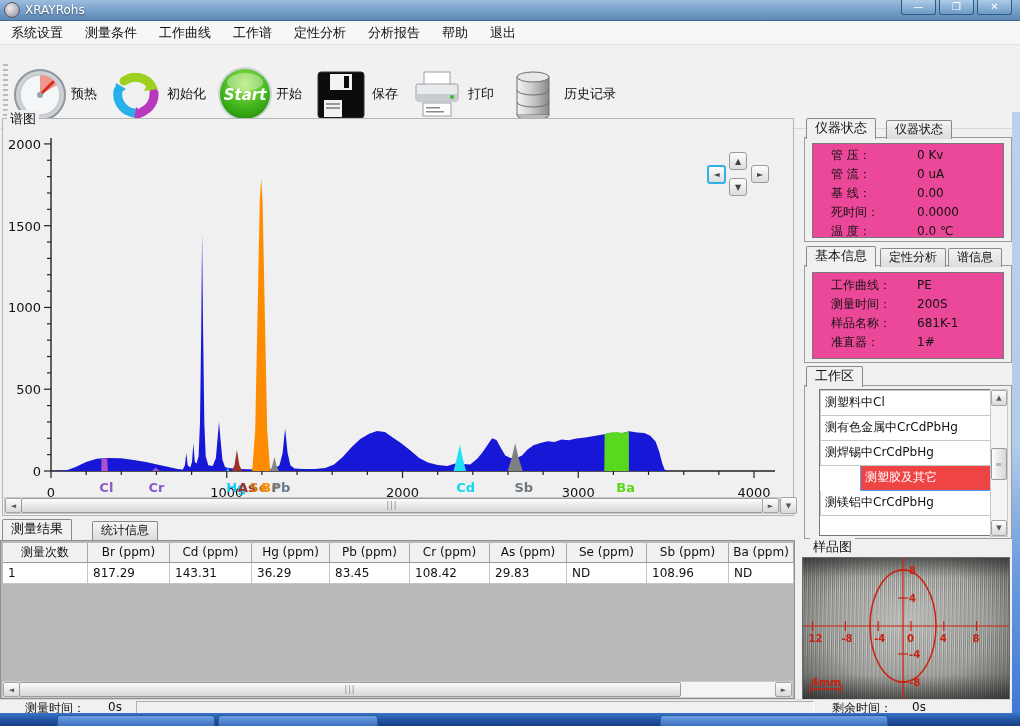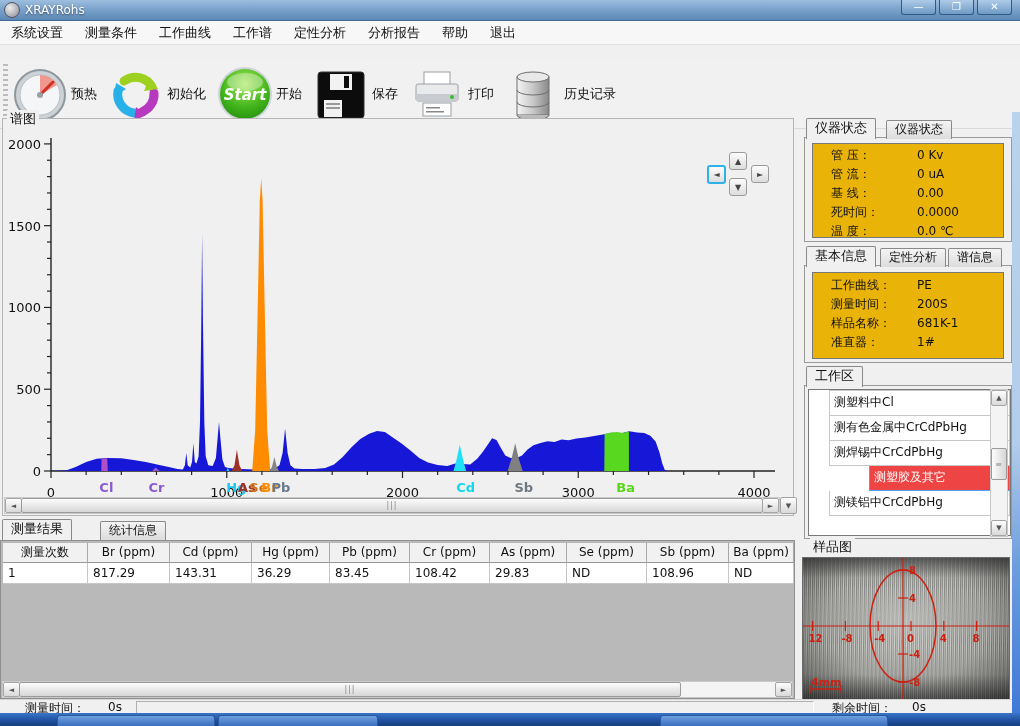--- a/index.html
+++ b/index.html
@@ -29,21 +29,21 @@
   .tool-icon{width:58px;height:58px;display:flex;align-items:flex-end;justify-content:center;}
   .tool-label{font-size:13px;margin-left:2px;margin-right:4px;}
   
   .gb-label{position:absolute;background:#f0f0f0;padding:0 3px;font-size:13px;z-index:3;}
   .gbox{position:absolute;border:1px solid #b5b5b5;background:#f0f0f0;}
   .tab{position:absolute;height:18px;line-height:17px;padding:0 8px;font-size:12px;
     border:1px solid #898989;border-bottom:none;border-radius:2px 2px 0 0;
     background:linear-gradient(#f4f4f4,#dcdcdc);z-index:2;cursor:pointer;}
   .tab.active{background:#f0f0f0;height:20px;z-index:4;font-size:13px;}
   .panel-box{position:absolute;border:1px solid #9a9a9a;background:#f0f0f0;}
-  .inner-white{position:absolute;border:1px solid #787878;background:#eab308;}
+  .inner-white{position:absolute;border:1px solid #787878;background:#ec4899;}
   .field-row{display:flex;height:19px;line-height:19px;font-size:12px;}
   .f-label{width:78px;margin-left:18px;}
   .f-value{margin-left:8px;}
   
   .lst{position:absolute;border:1px solid #787878;background:#fff;overflow:hidden;}
   .lst-item{height:24px;line-height:23px;padding-left:4px;border:1px solid #c7c7c7;
     border-top:none;font-size:12px;cursor:pointer;white-space:nowrap;}
   .lst-item:first-child{border-top:1px solid #c7c7c7;}
   .lst-item.sel{background:#ef4444;color:#fff;border-color:#4da2f8;margin-left:40px;}
   
@@ -347,21 +347,21 @@
         </div>
         <div class="field-row">
           <span class="f-label">准直器：</span>
           <span class="f-value">1#</span>
         </div>
       </div>
   </div>
 
   <div class="tab active" style="left:806px;top:366px;">工作区</div>
   <div class="panel-box" style="left:804px;top:385px;width:206px;height:152px;">
-    <div class="lst" style="left:3px;top:3px;width:181px;height:145px;padding-left:20px;" id="workspace-list">
+    <div class="lst" style="left:14px;top:3px;width:181px;height:145px;" id="workspace-list">
         <div class="lst-item">测塑料中Cl</div>
         <div class="lst-item">测有色金属中CrCdPbHg</div>
         <div class="lst-item">测焊锡中CrCdPbHg</div>
         <div class="lst-item sel">测塑胶及其它</div>
         <div class="lst-item">测镁铝中CrCdPbHg</div>
       </div>
     <div class="sb" style="left:185px;top:3px;width:16px;height:146px;">
       <div class="sb-btn" style="left:0;top:0;width:14px;height:14px;">▲</div>
       <div class="sb-thumb vthumb" style="left:0;top:58px;width:14px;height:30px;">≡</div>
       <div class="sb-btn" style="left:0;top:130px;width:14px;height:14px;">▼</div>
@@ -395,21 +395,21 @@
         <line x1="95" y1="124" x2="105" y2="124" stroke="#cc2010" stroke-width="1.2"></line>
         <text x="106" y="128" font-size="10" font-weight="bold" fill="#cc2010">-8</text>
         <text x="8" y="128" font-size="11" font-weight="bold" fill="#cc2010">4mm</text>
         <line x1="8" y1="131" x2="38" y2="131" stroke="#cc2010" stroke-width="1.5"></line>
         <line x1="8" y1="127" x2="8" y2="135" stroke="#cc2010" stroke-width="1.2"></line>
         <line x1="38" y1="127" x2="38" y2="135" stroke="#cc2010" stroke-width="1.2"></line>
       </svg>
   </div>
 
   <div class="tab active" style="left:2px;top:519px;">测量结果</div>
-  <div class="tab" style="left:100px;top:521px;">统计信息</div>
+  <div class="tab" style="left:92px;top:521px;">统计信息</div>
   <div class="tblpanel" style="left:0px;top:540px;width:793px;height:157px;">
     <div id="results-table" style="margin:2px 0 0 2px;">
         <div class="trow thead">
           <div class="tcell" style="width: 85px;">测量次数</div>
           <div class="tcell" style="width: 82px;">Br (ppm)</div>
           <div class="tcell" style="width: 82px;">Cd (ppm)</div>
           <div class="tcell" style="width: 78px;">Hg (ppm)</div>
           <div class="tcell" style="width: 80px;">Pb (ppm)</div>
           <div class="tcell" style="width: 80px;">Cr (ppm)</div>
           <div class="tcell" style="width: 77px;">As (ppm)</div>

